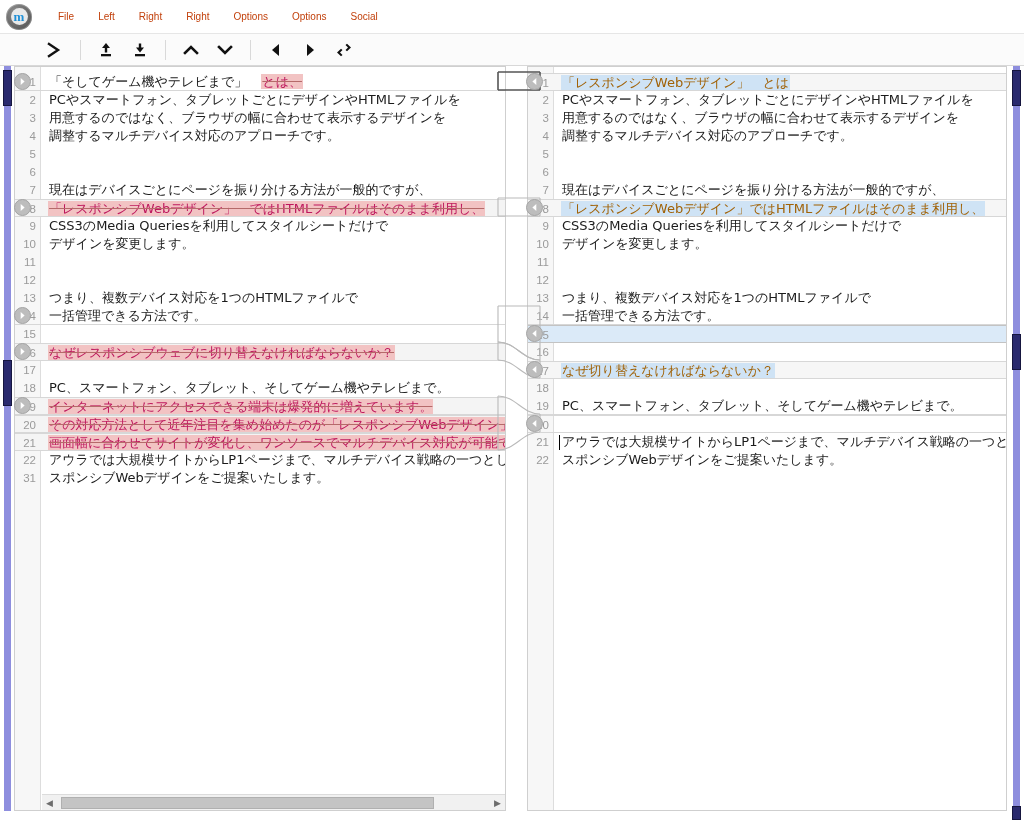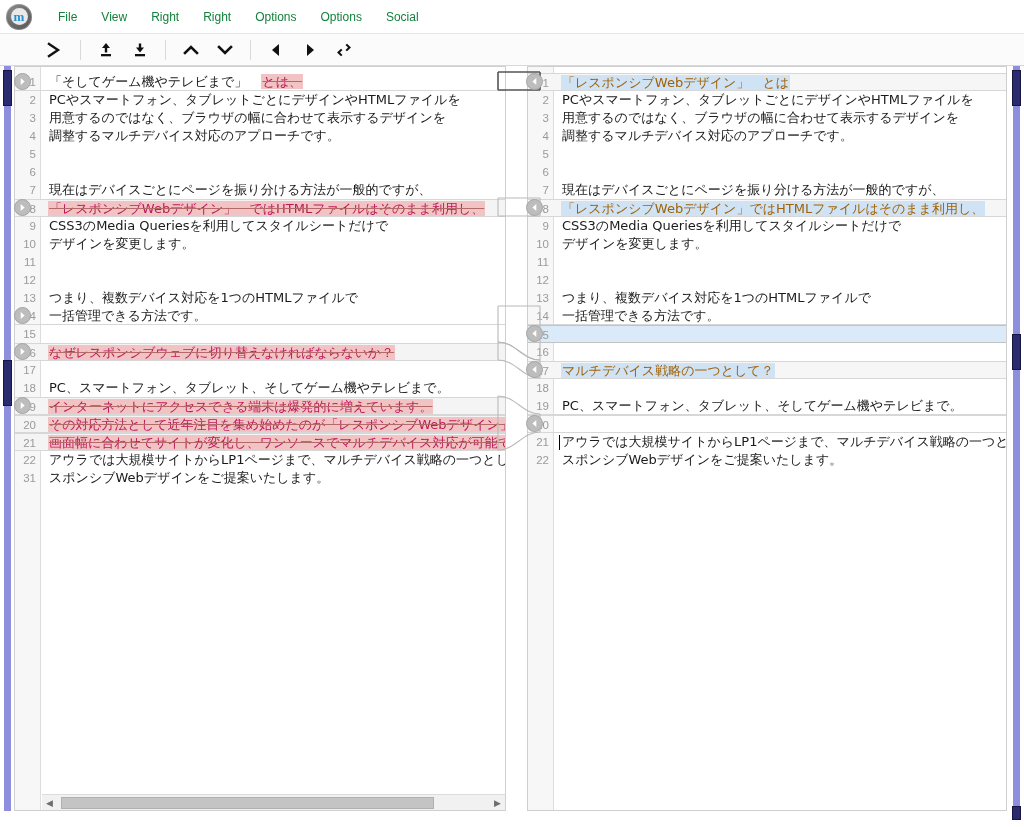--- a/index.html
+++ b/index.html
@@ -27,21 +27,21 @@
     flex: none;
   }
   #logo .glyph {
     width: 17px; height: 17px; border-radius: 50%;
     background: #e9e9e9;
     color: #1f8fd6;
     font-size: 13px; font-weight: bold; line-height: 17px; text-align: center;
     font-family: "Liberation Serif", serif;
   }
   .menu-item {
-    font-size: 12px; color: #15803d;
+    font-size: 10px; color: #c2410c;
     padding: 5px 11px; margin: 0 1px;
     white-space: nowrap; cursor: default;
   }
 
   
   #toolbar {
     position: absolute; left: 0; top: 34px; width: 1024px; height: 32px;
     background: #fbfbfb;
     border-bottom: 1px solid #d8d8d8;
     display: flex; align-items: center;
@@ -170,21 +170,21 @@
 </style>
 </head>
 <body>
 
 <div id="menubar">
   <div id="logo">
     <div class="glyph">m</div>
   </div>
   <div id="menu-items" style="display: flex;">
       <div class="menu-item">File</div>
-      <div class="menu-item">View</div>
+      <div class="menu-item">Left</div>
       <div class="menu-item">Right</div>
       <div class="menu-item">Right</div>
       <div class="menu-item">Options</div>
       <div class="menu-item">Options</div>
       <div class="menu-item">Social</div>
     </div>
 </div>
 
 <div id="toolbar">
   <div style="width:38px"></div>
@@ -311,21 +311,21 @@
         <div class="line "><span class="ln">7</span><span class="ltext"><span class="seg ">現在はデバイスごとにページを振り分ける方法が一般的ですが、</span></span></div>
         <div class="line row-ins"><span class="ln">8</span><span class="ltext"><span class="seg chip-ins">「レスポンシブWebデザイン」ではHTMLファイルはそのまま利用し、</span></span></div>
         <div class="line "><span class="ln">9</span><span class="ltext"><span class="seg ">CSS3のMedia Queriesを利用してスタイルシートだけで</span></span></div>
         <div class="line "><span class="ln">10</span><span class="ltext"><span class="seg ">デザインを変更します。</span></span></div>
         <div class="line "><span class="ln">11</span><span class="ltext"></span></div>
         <div class="line "><span class="ln">12</span><span class="ltext"></span></div>
         <div class="line "><span class="ln">13</span><span class="ltext"><span class="seg ">つまり、複数デバイス対応を1つのHTMLファイルで</span></span></div>
         <div class="line row-edge-bot"><span class="ln">14</span><span class="ltext"><span class="seg ">一括管理できる方法です。</span></span></div>
         <div class="line row-ins-blue"><span class="ln">15</span><span class="ltext"></span></div>
         <div class="line "><span class="ln">16</span><span class="ltext"></span></div>
-        <div class="line row-ins"><span class="ln">17</span><span class="ltext"><span class="seg chip-ins">マルチデバイス戦略の一つとして？</span></span></div>
+        <div class="line row-ins"><span class="ln">17</span><span class="ltext"><span class="seg chip-ins">なぜ切り替えなければならないか？</span></span></div>
         <div class="line "><span class="ln">18</span><span class="ltext"></span></div>
         <div class="line row-edge-bot"><span class="ln">19</span><span class="ltext"><span class="seg ">PC、スマートフォン、タブレット、そしてゲーム機やテレビまで。</span></span></div>
         <div class="line row-edge-top row-edge-bot"><span class="ln">20</span><span class="ltext"></span></div>
         <div class="line "><span class="ln">21</span><span class="ltext"><span class="seg ">アウラでは大規模サイトからLP1ページまで、マルチデバイス戦略の一つとして</span></span><span class="caret"></span></div>
         <div class="line "><span class="ln">22</span><span class="ltext"><span class="seg ">スポンシブWebデザインをご提案いたします。</span></span></div>
       </div>
   </div>
 
   <svg id="connectors">
       <path d="M2 6 C 19.32 6, 26.68 6, 44 6" fill="none" stroke="#555" stroke-width="1.6"></path>

